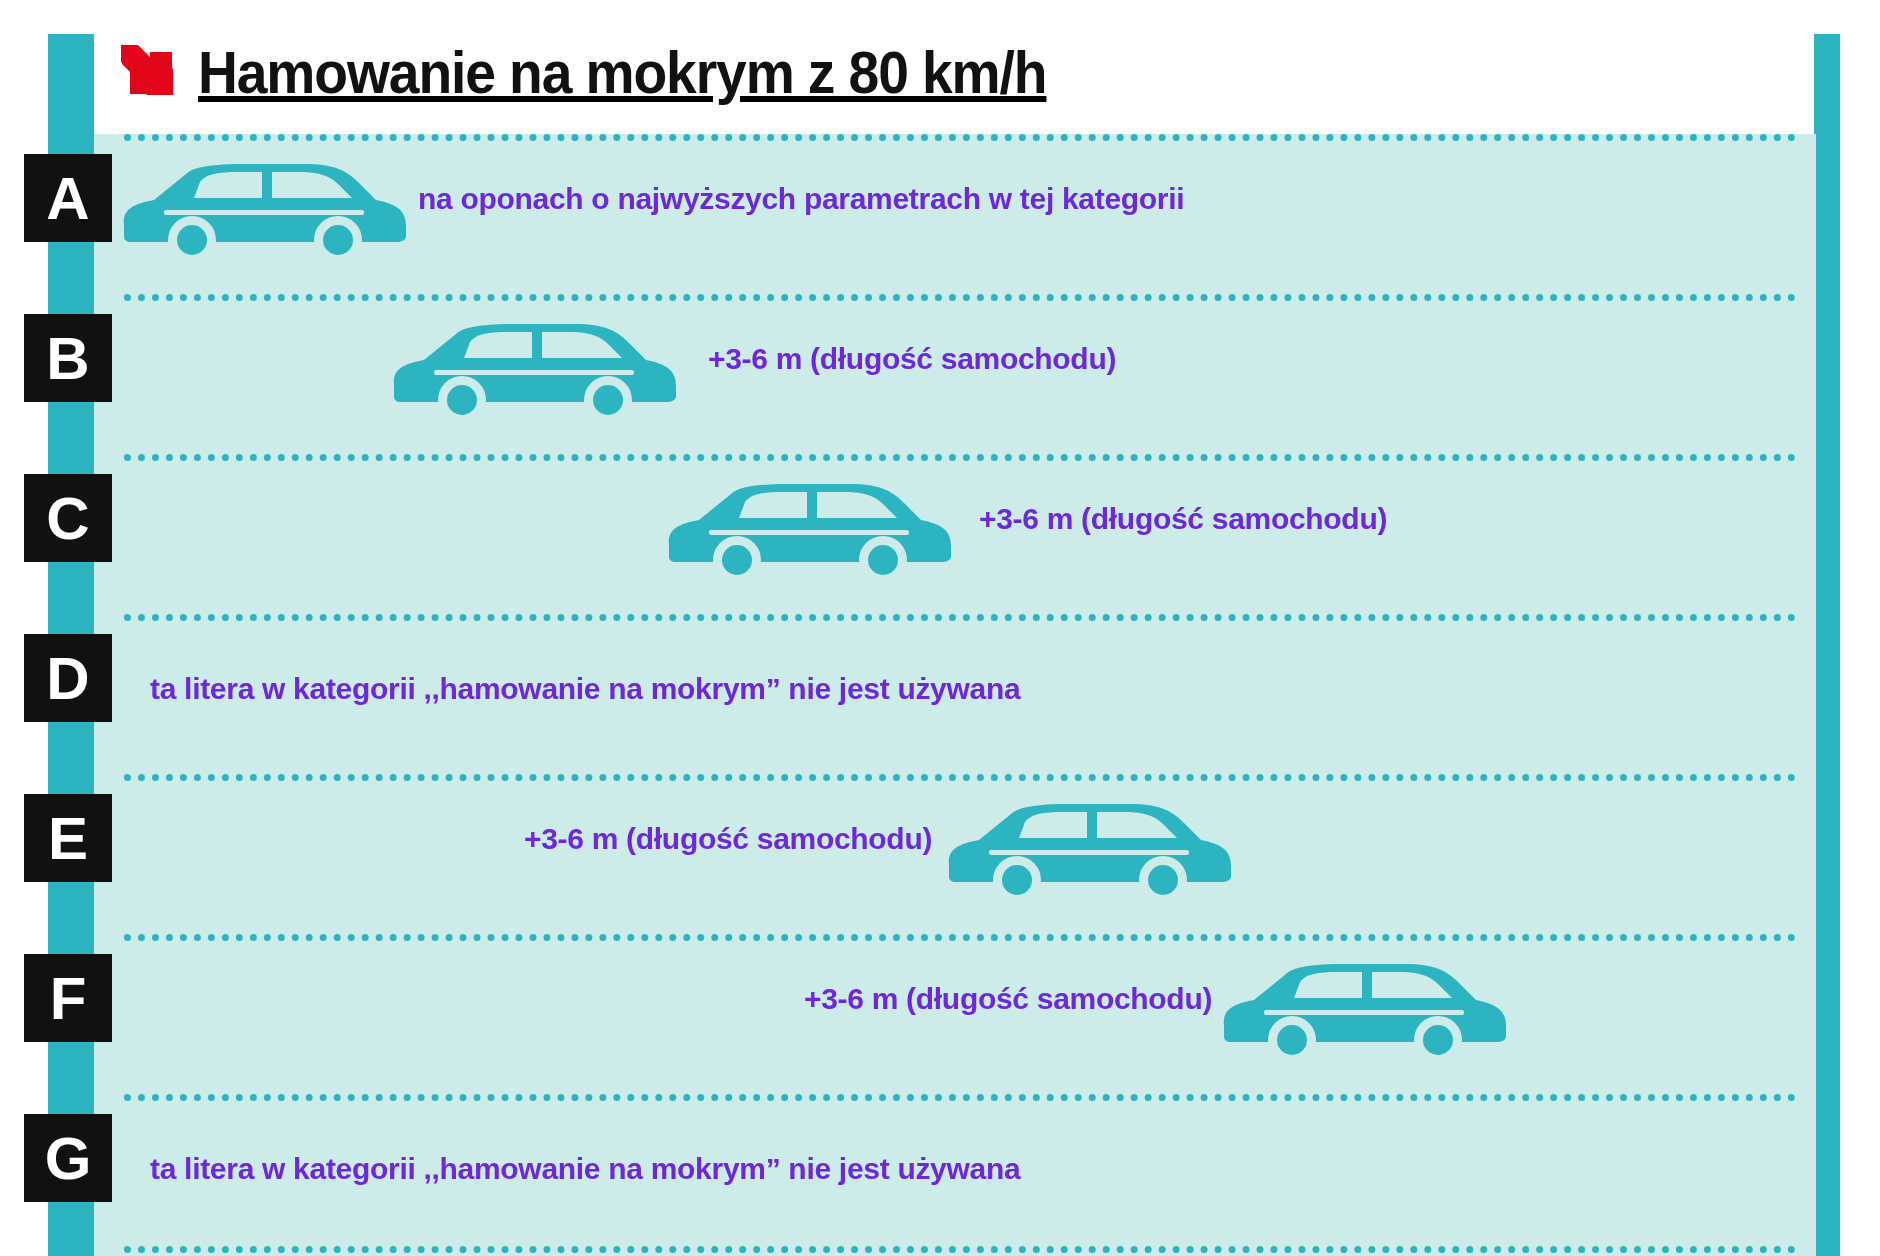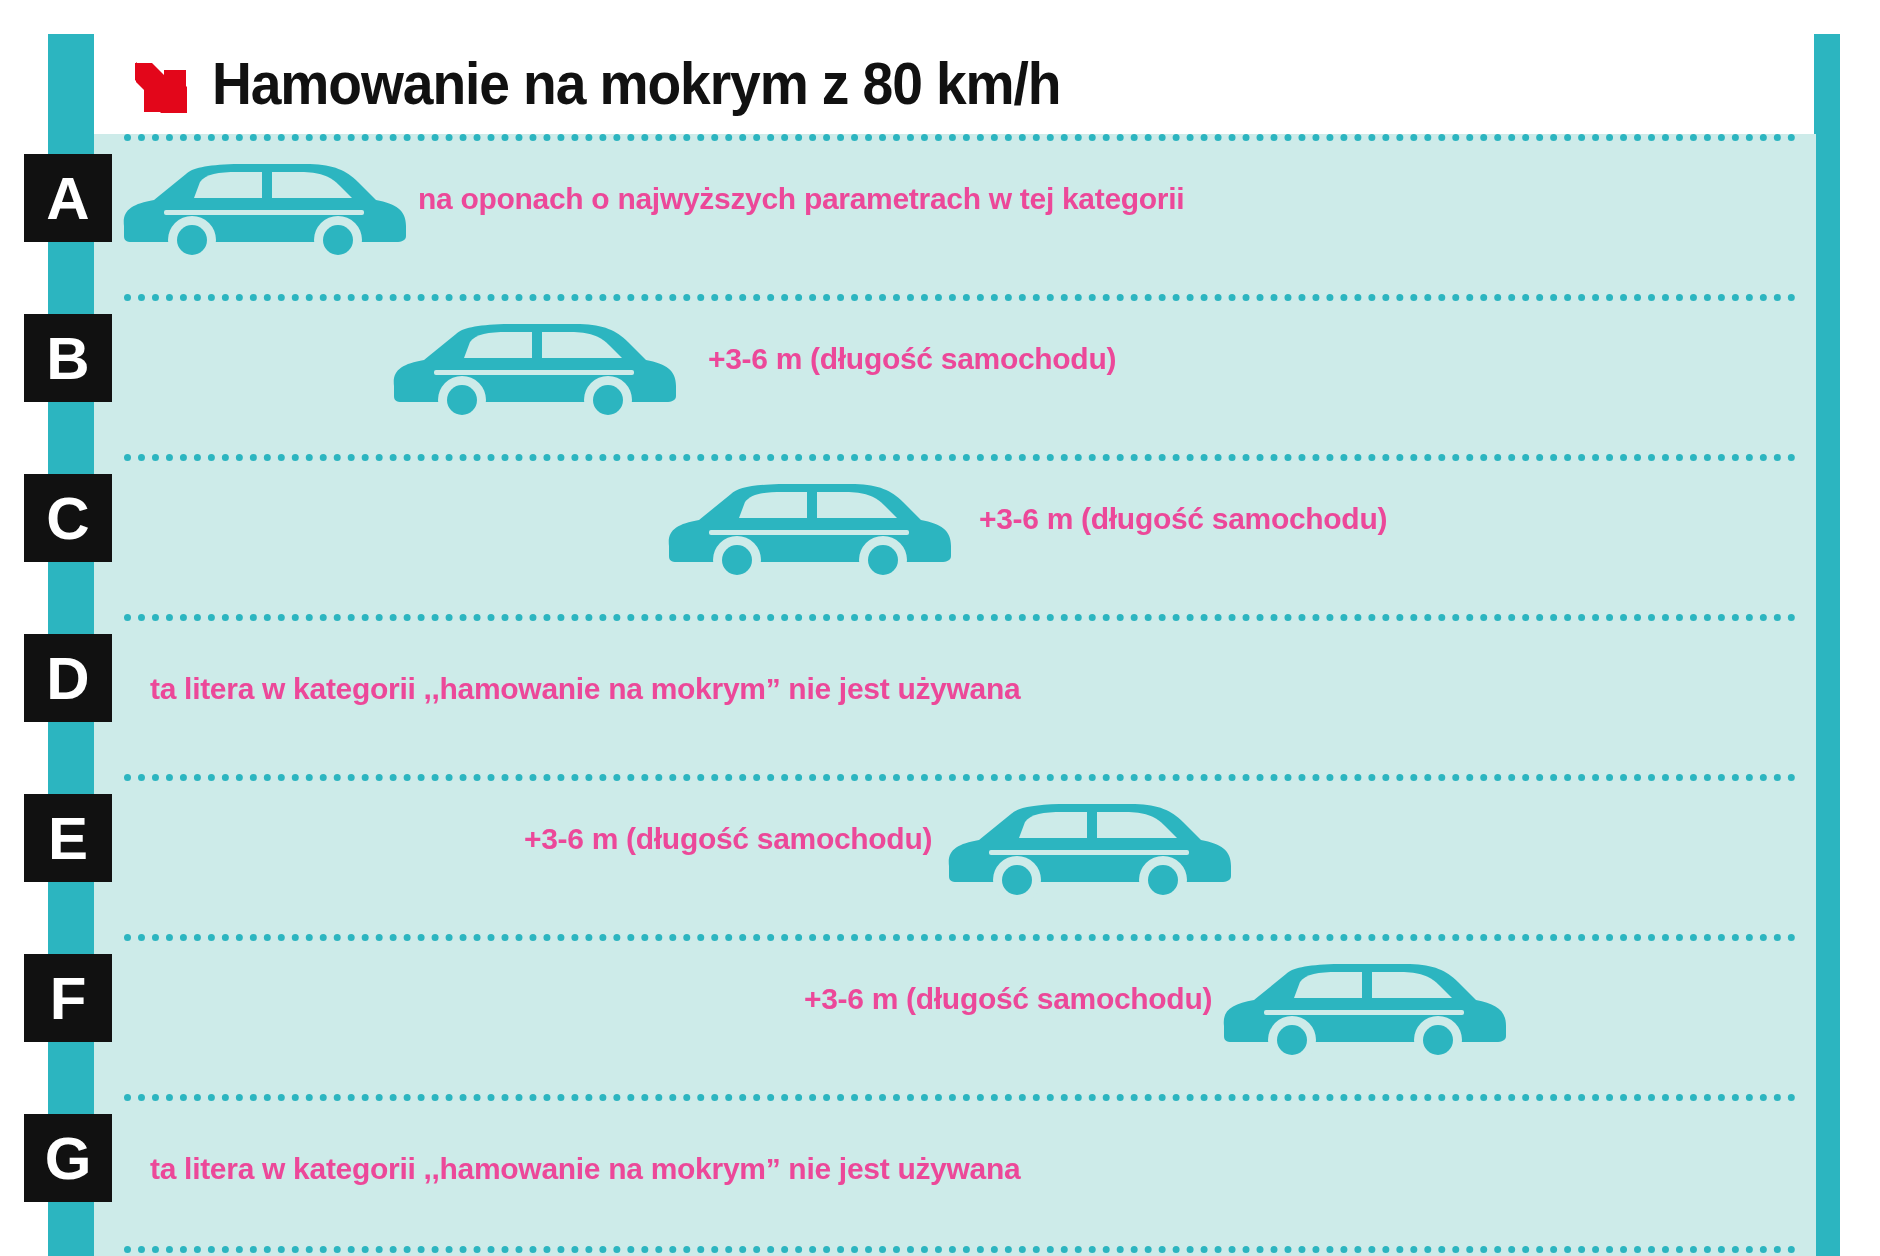--- a/index.html
+++ b/index.html
@@ -41,26 +41,27 @@
     left: 94px;
     top: 134px;
     width: 1722px;
     height: 1122px;
     background: #cdebe9;
   }
 
   
   .header {
     position: absolute;
-    left: 130px;
+    left: 116px;
     top: 38px;
     height: 80px;
     display: flex;
-    align-items: flex-end;
+    align-items: flex-start;
     gap: 20px;
+    text-decoration: underline;
   }
   .arrow-icon {
     width: 62px;
     height: 62px;
     display: block;
   }
   .title {
     font-family: "Liberation Sans", sans-serif;
     font-size: 60px;
     font-weight: bold;
@@ -107,21 +108,21 @@
     align-items: center;
     justify-content: center;
     font-family: "Liberation Sans", sans-serif;
     z-index: 5;
   }
 
   .rowlabel {
     position: absolute;
     font-size: 30px;
     font-weight: bold;
-    color: #ec4899;
+    color: #6d28d9;
     white-space: nowrap;
     font-family: "Liberation Sans", sans-serif;
     letter-spacing: -0.3px;
   }
 
   .car {
     position: absolute;
     display: block;
   }
 </style>

